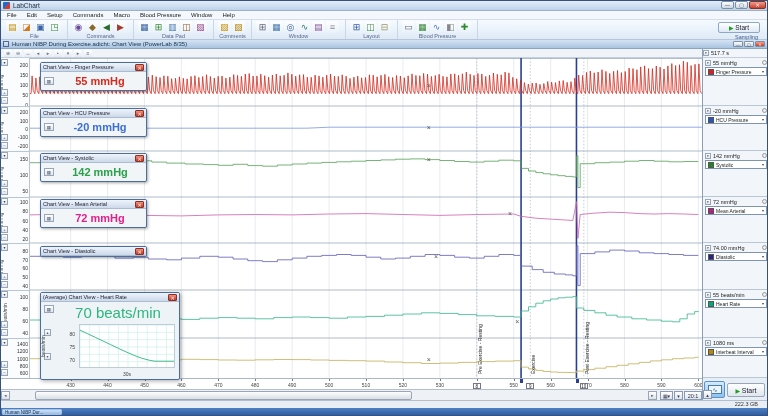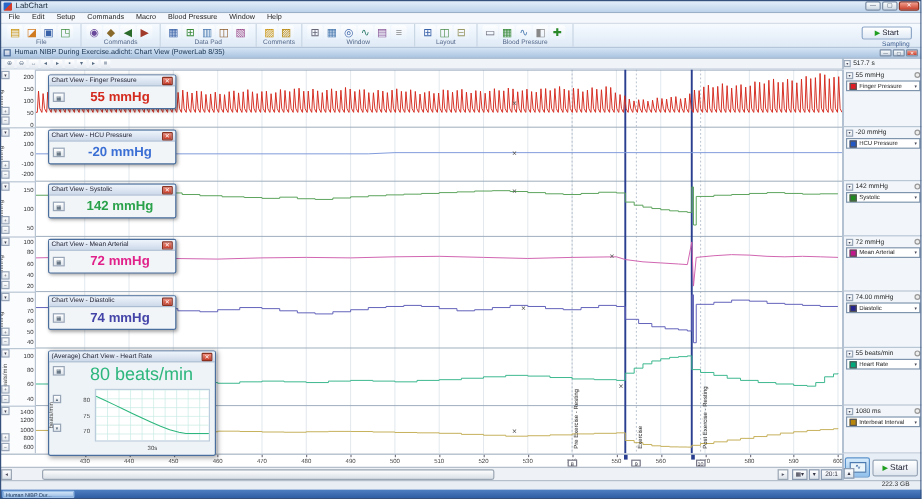--- a/index.html
+++ b/index.html
@@ -474,33 +474,29 @@
     <div class="pbody">
         <span class="pmini">▦</span>
       <span class="pvaltext" style="color: rgb(224, 33, 138);">72 mmHg</span>
       </div>
   </div>
   <div class="popup" id="popup4" style="top:246px">
     <div class="ptitle">
       <span class="ptitletext">Chart View - Diastolic</span>
       <span class="pclose">✕</span>
       </div>
-    <div class="pbody">
-        <span class="pmini">▦</span>
-      <span class="pvaltext" style="color: rgb(67, 67, 168);">74 mmHg</span>
-      </div>
   </div>
 
   <div id="hrpopup">
     <div class="ptitle">
       <span class="ptitletext">(Average) Chart View - Heart Rate</span>
       <span class="pclose">✕</span>
       </div>
     <span class="pmini" style="position:absolute;left:3px;top:12px">▦</span>
-    <div id="hrvalue" style="color: rgb(45, 182, 125);">80 beats/min</div>
+    <div id="hrvalue" style="color: rgb(45, 182, 125);">70 beats/min</div>
     <div class="hrspin" style="top:36px">▴</div>
     <div class="hrspin" style="top:60px">▾</div>
     <div id="hrylabel">beats/min</div>
     <div id="hrxlabel">30s</div>
     <svg id="hrchart" width="96" height="44">
         <line x1="0" y1="0" x2="0" y2="44" stroke="#c8ece4" stroke-width="0.6"></line>
         <line x1="9.6" y1="0" x2="9.6" y2="44" stroke="#c8ece4" stroke-width="0.6"></line>
         <line x1="19.2" y1="0" x2="19.2" y2="44" stroke="#c8ece4" stroke-width="0.6"></line>
         <line x1="28.799999999999997" y1="0" x2="28.799999999999997" y2="44" stroke="#c8ece4" stroke-width="0.6"></line>
         <line x1="38.4" y1="0" x2="38.4" y2="44" stroke="#c8ece4" stroke-width="0.6"></line>

